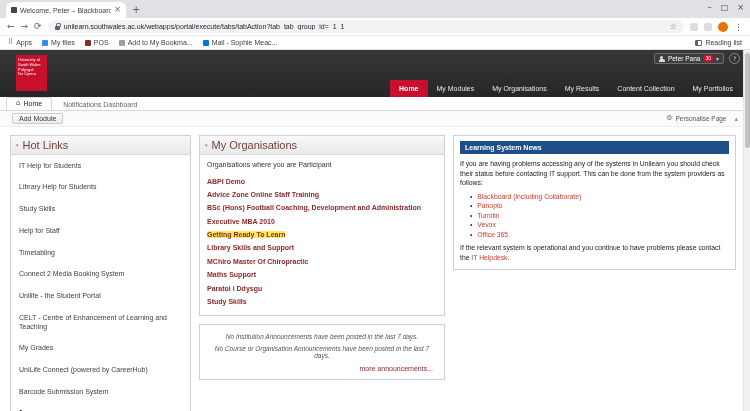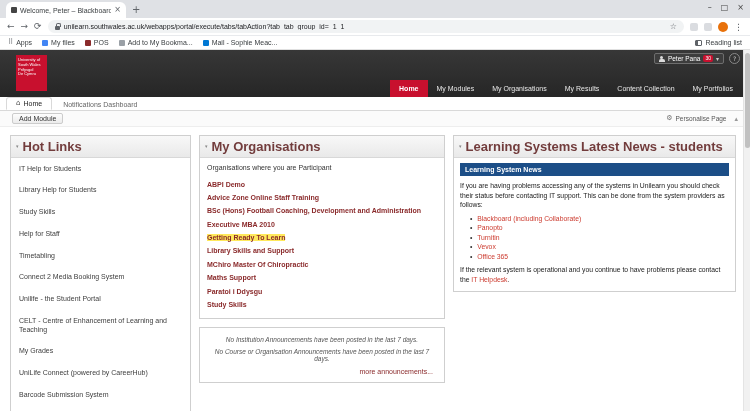--- a/index.html
+++ b/index.html
@@ -72,21 +72,21 @@
   .personalise { margin-left:auto; display:flex; align-items:center; gap:3px; font-size:6.5px; color:#555; }
   .gear { font-size:7px; color:#777; line-height:1; }
   .to-top { font-size:7px; color:#999; margin-left:8px; }
 
   
   .content { padding:8px 14px 0 10px; display:grid; grid-template-columns:181px 246px 1fr; gap:8px; align-items:start; }
   .module { border:1px solid #cfcfcf; background:#fff; }
   .module + .module { margin-top:8px; }
   .module-header { background:linear-gradient(#f8f8f8,#e9e9e9); border-bottom:1px solid #d8d8d8; padding:3px 5px; display:flex; align-items:center; gap:4px; }
   .module-caret { font-size:5px; color:#888; line-height:1; }
-  .module-title { font-size:13px; font-weight:bold; color:#723c3c; }
+  .module-title { font-size:11px; font-weight:normal; color:#723c3c; }
 
   .hotlink { font-size:7px; color:#3d3d3d; padding:6.5px 6px 6.5px 8px; line-height:1.25; }
   .loop-item { display:flex; align-items:center; gap:4px; }
   .loop-logo { font-family:"DejaVu Sans", sans-serif; font-weight:800; font-size:10px; letter-spacing:-0.5px; color:#1a1a1a; line-height:1; }
 
   .module-body { padding:6px 7px; }
   .org-subtitle { font-size:7px; color:#333; margin-bottom:7px; }
   .org-item { padding:2.5px 0; font-size:7px; line-height:1.2; }
   .org-link { font-weight:bold; color:var(--link-maroon,#8a2a2b); }
   .org-link.highlighted { background:var(--highlight,#ffe95c); }
@@ -342,24 +342,20 @@
 
               <div class="ann-line">No Course or Organisation Announcements have been posted in the last 7 days.</div>
             </div>
           <div class="ann-more">more announcements...</div>
         </div>
       </div>
     </div>
 
     <div class="col">
       <div class="module">
-        <div class="module-header">
-          <span class="module-caret icon-font">▾</span>
-          <span class="module-title">Learning Systems Latest News - students</span>
-        </div>
         <div class="news-body">
           <div class="news-banner">Learning System News</div>
           <p class="news-intro">If you are having problems accessing any of the systems in Unilearn you should check their status before contacting IT support. This can be done from the system providers as follows:</p>
           <ul class="news-list">
 
               <li class="news-li">
                 <span class="news-link">Blackboard (including Collaborate)</span>
               </li>
 
               <li class="news-li">

